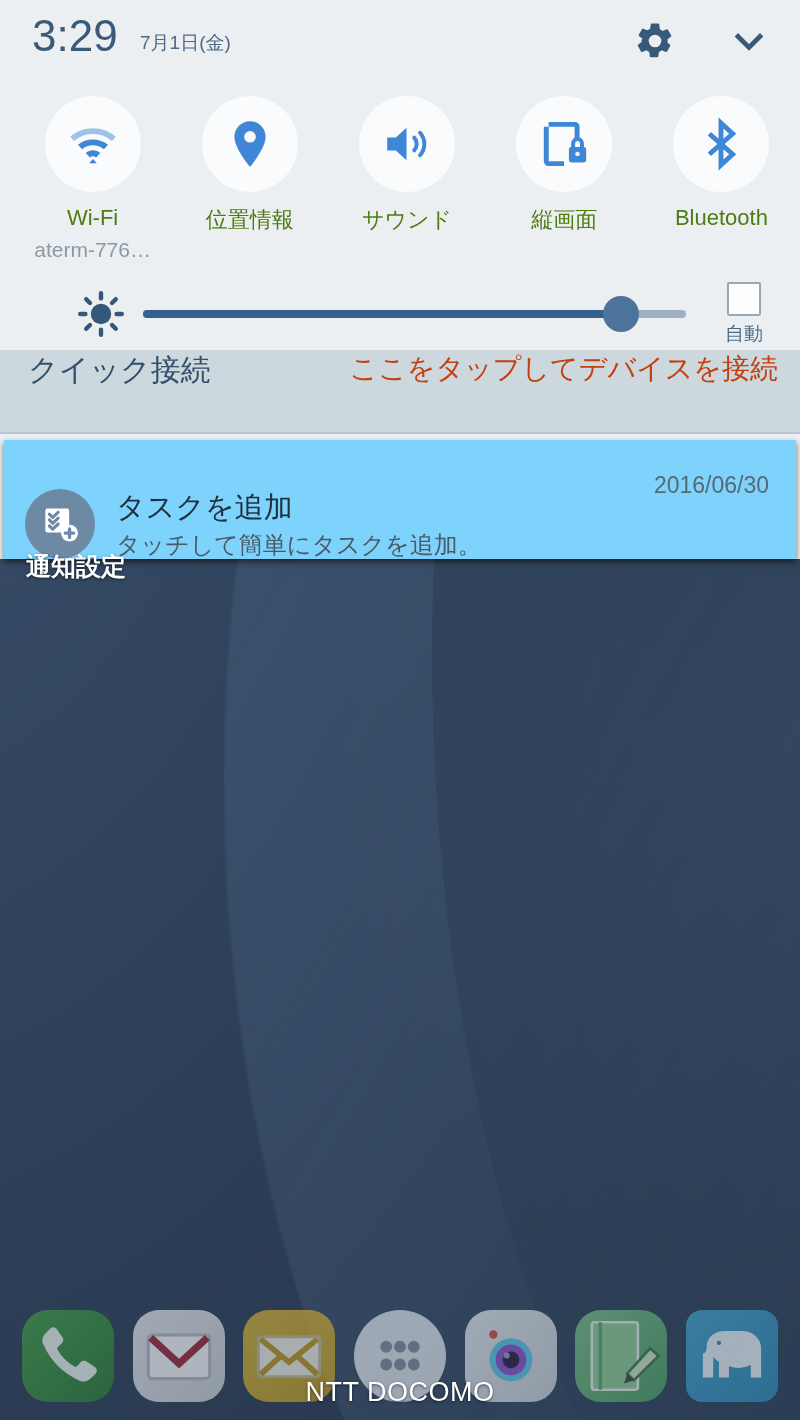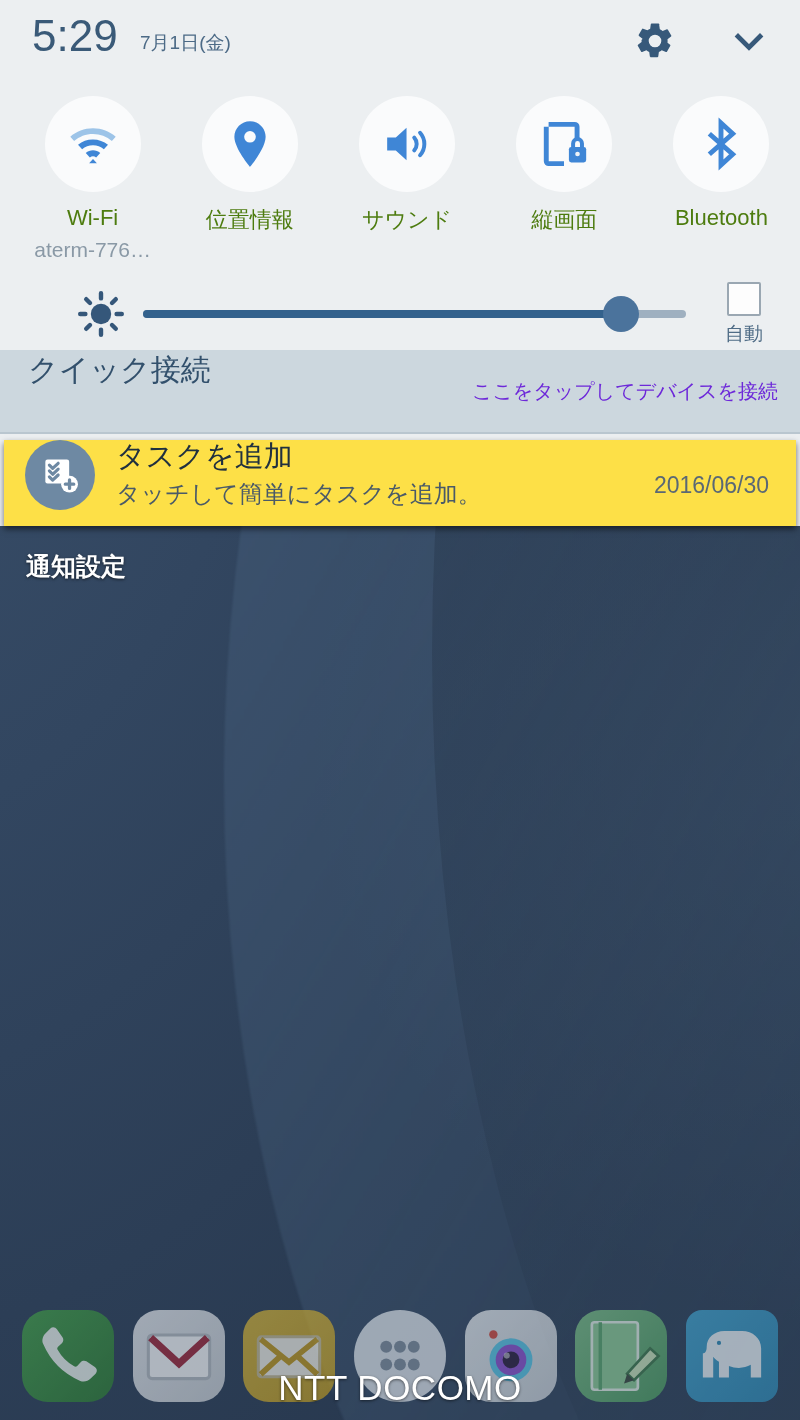--- a/index.html
+++ b/index.html
@@ -206,37 +206,36 @@
     padding: 0 22px 0 28px;
     box-sizing: border-box;
     cursor: pointer;
     border-bottom: 2px solid #b9c6cf;
   }
   .qc-title {
     font-size: 30px;
     color: #32506c;
   }
   .qc-hint {
-    font-size: 20px;
-    color: #6d28d9;
-    margin-top: 28px;
+    font-size: 28px;
+    color: #c2410c;
   }
 
   
   .notif-area {
     position: relative;
     padding: 6px 4px 0 4px;
     background: transparent;
   }
   .notif-card {
     position: relative;
-    background: #fde047;
-    height: 86px;
-    display: flex;
-    align-items: flex-start;
+    background: #7dd3fc;
+    height: 119px;
+    display: flex;
+    align-items: flex-end;
     box-shadow: 0 3px 6px rgba(0,0,0,0.55);
     cursor: pointer;
   }
   .notif-icon-wrap {
     flex: 0 0 auto;
     width: 112px;
     display: flex;
     align-items: center;
     justify-content: center;
   }
@@ -308,40 +307,40 @@
     cursor: pointer;
     overflow: hidden;
   }
   .carrier {
     position: absolute;
     left: 0;
     right: 0;
     bottom: 12px;
     text-align: center;
     color: #ffffff;
-    font-size: 35px;
+    font-size: 27px;
     letter-spacing: 0.5px;
     text-shadow: 0 1px 3px rgba(0,0,0,0.55);
     pointer-events: none;
   }
 </style>
 </head>
 <body>
 
 <div id="screen">
 
   <div class="wallpaper">
     <div class="wall-arc"></div>
     <div class="wall-arc2"></div>
   </div>
 
   <div class="panel">
 
     <div class="panel-header">
-      <div class="clock">5:29</div>
+      <div class="clock">3:29</div>
       <div class="date">7月1日(金)</div>
       <div class="hdr-icons">
         <div class="icon-btn">
           <svg width="42" height="42" viewBox="0 0 24 24">
             <path fill="#37597a" d="M19.14 12.94a7.07 7.07 0 0 0 .06-.94 7.07 7.07 0 0 0-.06-.94l2.03-1.58a.5.5 0 0 0 .12-.62l-1.92-3.32a.5.5 0 0 0-.6-.22l-2.39.96a7.2 7.2 0 0 0-1.62-.94l-.36-2.54A.5.5 0 0 0 13.9 2h-3.8a.5.5 0 0 0-.5.42l-.36 2.54c-.58.24-1.12.56-1.62.94l-2.39-.96a.5.5 0 0 0-.6.22L2.71 8.48a.5.5 0 0 0 .12.62l2.03 1.58c-.04.31-.6.62-.6.94s.2.63.06.94l-2.03 1.58a.5.5 0 0 0-.12.62l1.92 3.32c.13.22.38.3.6.22l2.39-.96c.5.38 1.04.7 1.62.94l.36 2.54c.4.24.25.42.5.42h3.8c.25 0 .46-.18.5-.42l.36-2.54c.58-.24 1.12-.56 1.62-.94l2.39.96c.22.08.47 0 .6-.22l1.92-3.32a.5.5 0 0 0-.12-.62l-2.03-1.58zM12 15.6A3.6 3.6 0 1 1 12 8.4a3.6 3.6 0 0 1 0 7.2z"></path>
           </svg>
         </div>
         <div class="icon-btn">
           <svg width="44" height="44" viewBox="0 0 24 24">
             <path fill="none" stroke="#37597a" stroke-width="2.6" stroke-linecap="square" d="M6 9.5 L12 15.5 L18 9.5"></path>

